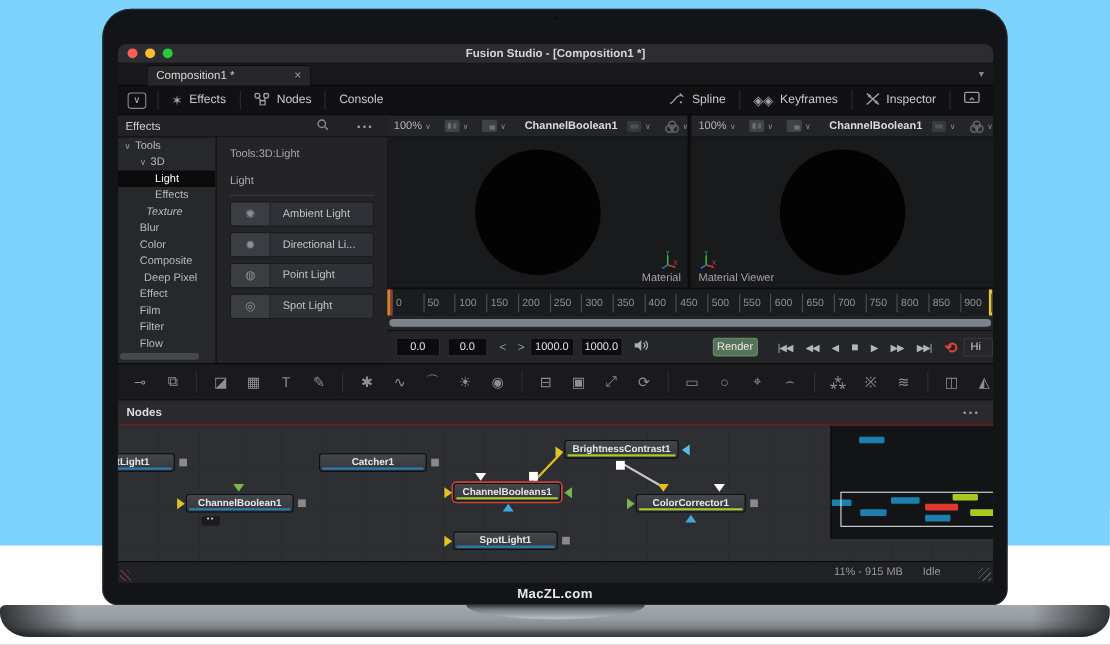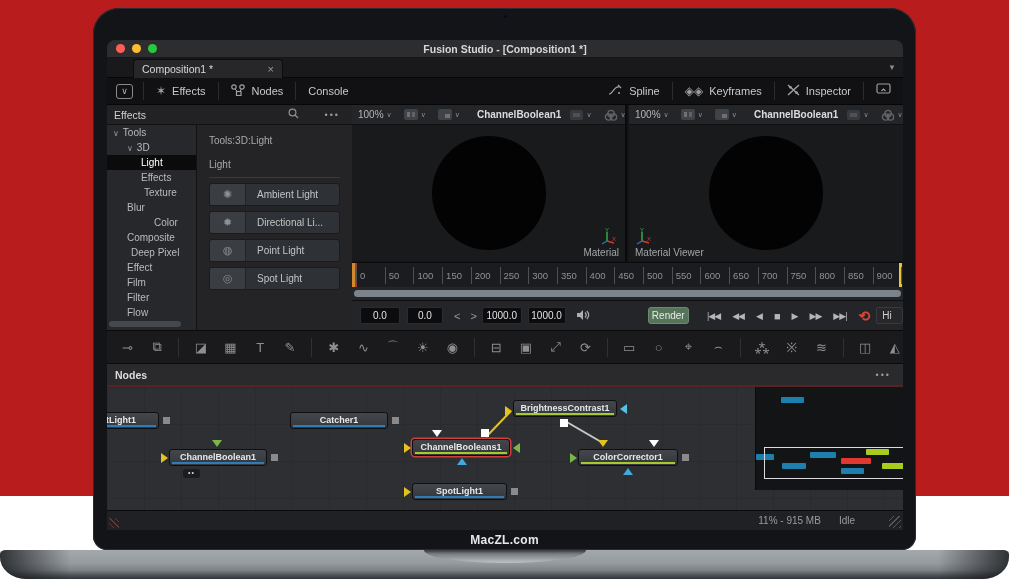--- a/index.html
+++ b/index.html
@@ -1,17 +1,17 @@
 <!DOCTYPE html>
 <html><head>
 <meta charset="utf-8">
 <style>
   * { margin:0; padding:0; box-sizing:border-box; }
   html,body { width:1009px; height:586px; background:#ffffff; font-family:"Liberation Sans", sans-serif; overflow:hidden; }
-  .stage { position:relative; width:1009px; height:496px; background:#b91c1c; }
+  .stage { position:relative; width:1009px; height:496px; background:#7dd3fc; }
 
   
   .bezel { position:absolute; left:93px; top:8px; width:823px; height:542px;
     background:#131418; border-radius:26px 26px 14px 14px; box-shadow:inset 0 0 0 1px #2a2b30; }
   .camera { position:absolute; left:50%; top:6px; width:5px; height:5px; margin-left:-2px;
     border-radius:50%; background:#06080d; box-shadow:inset 0 0 2px #1c2e4a; }
   .brand { position:absolute; left:0; right:0; bottom:3px; text-align:center;
     color:#e8e8e8; font-size:12px; font-weight:bold; letter-spacing:.3px; }
   .base { position:absolute; left:0; top:550px; width:1009px; height:29px;
     background:linear-gradient(180deg,#a3a8ad 0%,#969ba0 45%,#7d8287 70%,#4c4f54 88%,#323539 100%);
@@ -245,23 +245,23 @@
                 <path d="M7 7 L10 10" stroke="#8e8f92" stroke-width="1.2"></path>
               </svg>
           </span>
           <span class="fx-dots">•••</span>
         </div>
         <div class="fx-tree" id="fx-tree">
             <div class="tree-row" style="padding-left: 6px;"><span class="tree-chev">∨</span><span>Tools</span></div>
             <div class="tree-row" style="padding-left: 20px;"><span class="tree-chev">∨</span><span>3D</span></div>
             <div class="tree-row sel" style="padding-left: 34px;"><span>Light</span></div>
             <div class="tree-row" style="padding-left: 34px;"><span>Effects</span></div>
-            <div class="tree-row" style="padding-left: 37px;"><span>Texture</span></div>
+            <div class="tree-row" style="padding-left: 26px; font-style: italic;"><span>Texture</span></div>
             <div class="tree-row" style="padding-left: 20px;"><span>Blur</span></div>
-            <div class="tree-row" style="padding-left: 20px; margin-left: 27px;"><span>Color</span></div>
+            <div class="tree-row" style="padding-left: 20px;"><span>Color</span></div>
             <div class="tree-row" style="padding-left: 20px;"><span>Composite</span></div>
             <div class="tree-row" style="padding-left: 24px;"><span>Deep Pixel</span></div>
             <div class="tree-row" style="padding-left: 20px;"><span>Effect</span></div>
             <div class="tree-row" style="padding-left: 20px;"><span>Film</span></div>
             <div class="tree-row" style="padding-left: 20px;"><span>Filter</span></div>
             <div class="tree-row" style="padding-left: 20px;"><span>Flow</span></div>
           </div>
         <div class="vscroll"></div>
         <div class="hscroll"></div>
         <div class="fx-detail">

